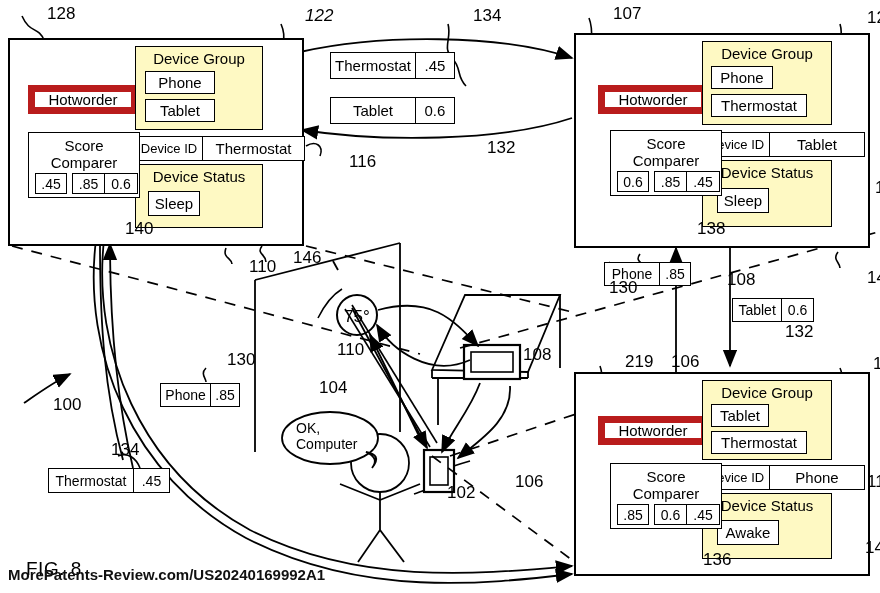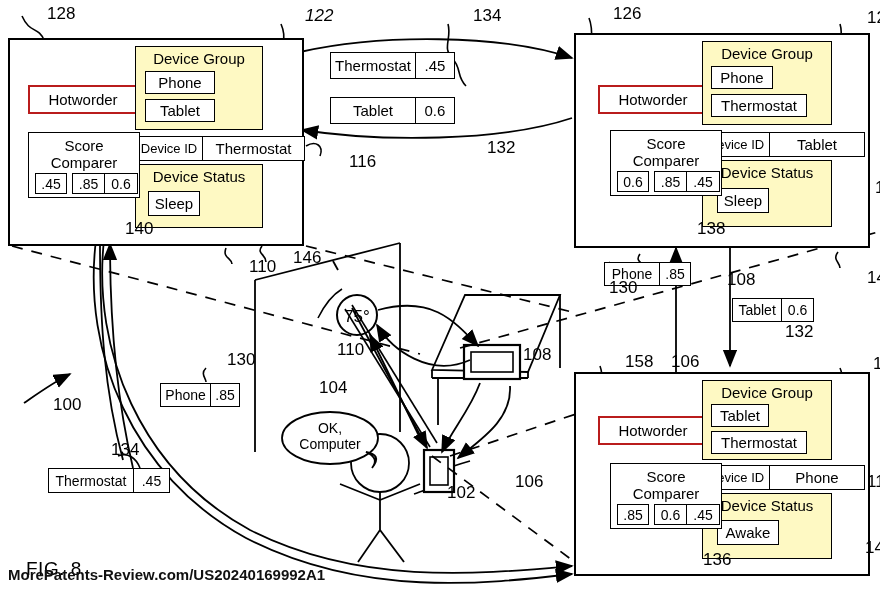--- a/index.html
+++ b/index.html
@@ -4,21 +4,21 @@
 <style>
   html,body{margin:0;padding:0;background:#fff;}
   body{width:880px;height:593px;position:relative;overflow:hidden;
        font-family:"Liberation Sans",sans-serif;color:#000;}
   #stage{position:absolute;left:0;top:0;width:880px;height:593px;}
 
   svg.layer{position:absolute;left:0;top:0;width:880px;height:593px;overflow:visible;}
   #art{z-index:1;}
 
   .panel{position:absolute;border:2px solid #000;background:#fff;z-index:3;}
-  .bx2{position:absolute;border:2px solid #b91c1c;background:#fff;box-sizing:border-box;
+  .bx2{position:absolute;border:7px solid #b91c1c;background:#fff;box-sizing:border-box;
       display:flex;align-items:center;justify-content:center;text-align:center;}
 
   .grp{position:absolute;border:1.5px solid #000;background:#fef9c3;box-sizing:border-box;}
   .grp>.hdr{position:absolute;left:0;right:0;top:3px;text-align:center;font-size:15px;}
   .chip{position:absolute;border:1.5px solid #000;background:#fff;box-sizing:border-box;
         display:flex;align-items:center;justify-content:center;font-size:15px;}
 
   .idrow{position:absolute;border:1.5px solid #000;background:#fff;box-sizing:border-box;display:flex;}
   .idrow .k{border-right:1.5px solid #000;display:flex;align-items:center;justify-content:center;font-size:13px;}
   .idrow .v{flex:1;display:flex;align-items:center;justify-content:center;font-size:15px;}
@@ -30,21 +30,21 @@
             display:flex;align-items:center;justify-content:center;font-size:14px;margin-right:-1.5px;}
   .scrow .c.sep{margin-left:6px;}
 
   .kv{position:absolute;display:flex;border:1.5px solid #000;background:#fff;box-sizing:border-box;z-index:4;}
   .kv .a{display:flex;align-items:center;justify-content:center;border-right:1.5px solid #000;font-size:15px;}
   .kv .b{display:flex;align-items:center;justify-content:center;font-size:15px;}
 
   .num{position:absolute;font-size:17px;z-index:5;margin-left:37px;}
   .figlbl{position:absolute;font-size:19px;letter-spacing:.5px;z-index:5;}
   .wm{position:absolute;font-size:15px;color:#111;z-index:6;white-space:nowrap;}
-  .bubtxt{position:absolute;text-align:center;font-size:14px;line-height:16px;z-index:5;}
+  .bubtxt{position:absolute;font-size:14px;line-height:16px;z-index:5;margin-left:12px;}
   .temptxt{position:absolute;font-size:17px;z-index:5;}
 </style>
 </head>
 <body>
 
 <div id="stage">
 
   <svg class="layer" id="art" viewBox="0 0 880 593">
     <defs>
       <marker id="ah" markerWidth="11" markerHeight="11" refX="9" refY="4" orient="auto">
@@ -344,35 +344,35 @@
   <div class="temptxt" style="left:344px;top:307px;">75°</div>
 
   <div class="bubtxt" style="left:284px;top:420px;width:92px;">
     <span>OK,</span><br>
     <span>Computer</span>
   </div>
 
   <div class="num" style="left:10px;top:4px;">128</div>
   <div class="num" style="left:268px;top:6px;font-style:italic;">122</div>
   <div class="num" style="left:436px;top:6px;">134</div>
-  <div class="num" style="left:576px;top:4px;">126</div>
+  <div class="num" style="left:576px;top:4px;">107</div>
   <div class="num" style="left:830px;top:8px;">120</div>
   <div class="num" style="left:312px;top:152px;">116</div>
   <div class="num" style="left:450px;top:138px;">132</div>
   <div class="num" style="left:88px;top:219px;">140</div>
   <div class="num" style="left:212px;top:257px;">110</div>
   <div class="num" style="left:256px;top:248px;">146</div>
   <div class="num" style="left:660px;top:219px;">138</div>
   <div class="num" style="left:838px;top:178px;">114</div>
   <div class="num" style="left:572px;top:278px;">130</div>
   <div class="num" style="left:748px;top:322px;">132</div>
   <div class="num" style="left:690px;top:270px;">108</div>
   <div class="num" style="left:830px;top:268px;">144</div>
   <div class="num" style="left:836px;top:354px;">118</div>
-  <div class="num" style="left:588px;top:352px;">158</div>
+  <div class="num" style="left:588px;top:352px;">219</div>
   <div class="num" style="left:634px;top:352px;">106</div>
   <div class="num" style="left:830px;top:472px;">112</div>
   <div class="num" style="left:828px;top:538px;">142</div>
   <div class="num" style="left:666px;top:550px;">136</div>
   <div class="num" style="left:190px;top:350px;">130</div>
   <div class="num" style="left:74px;top:440px;">134</div>
   <div class="num" style="left:16px;top:395px;">100</div>
   <div class="num" style="left:300px;top:340px;">110</div>
   <div class="num" style="left:282px;top:378px;">104</div>
   <div class="num" style="left:486px;top:345px;">108</div>

